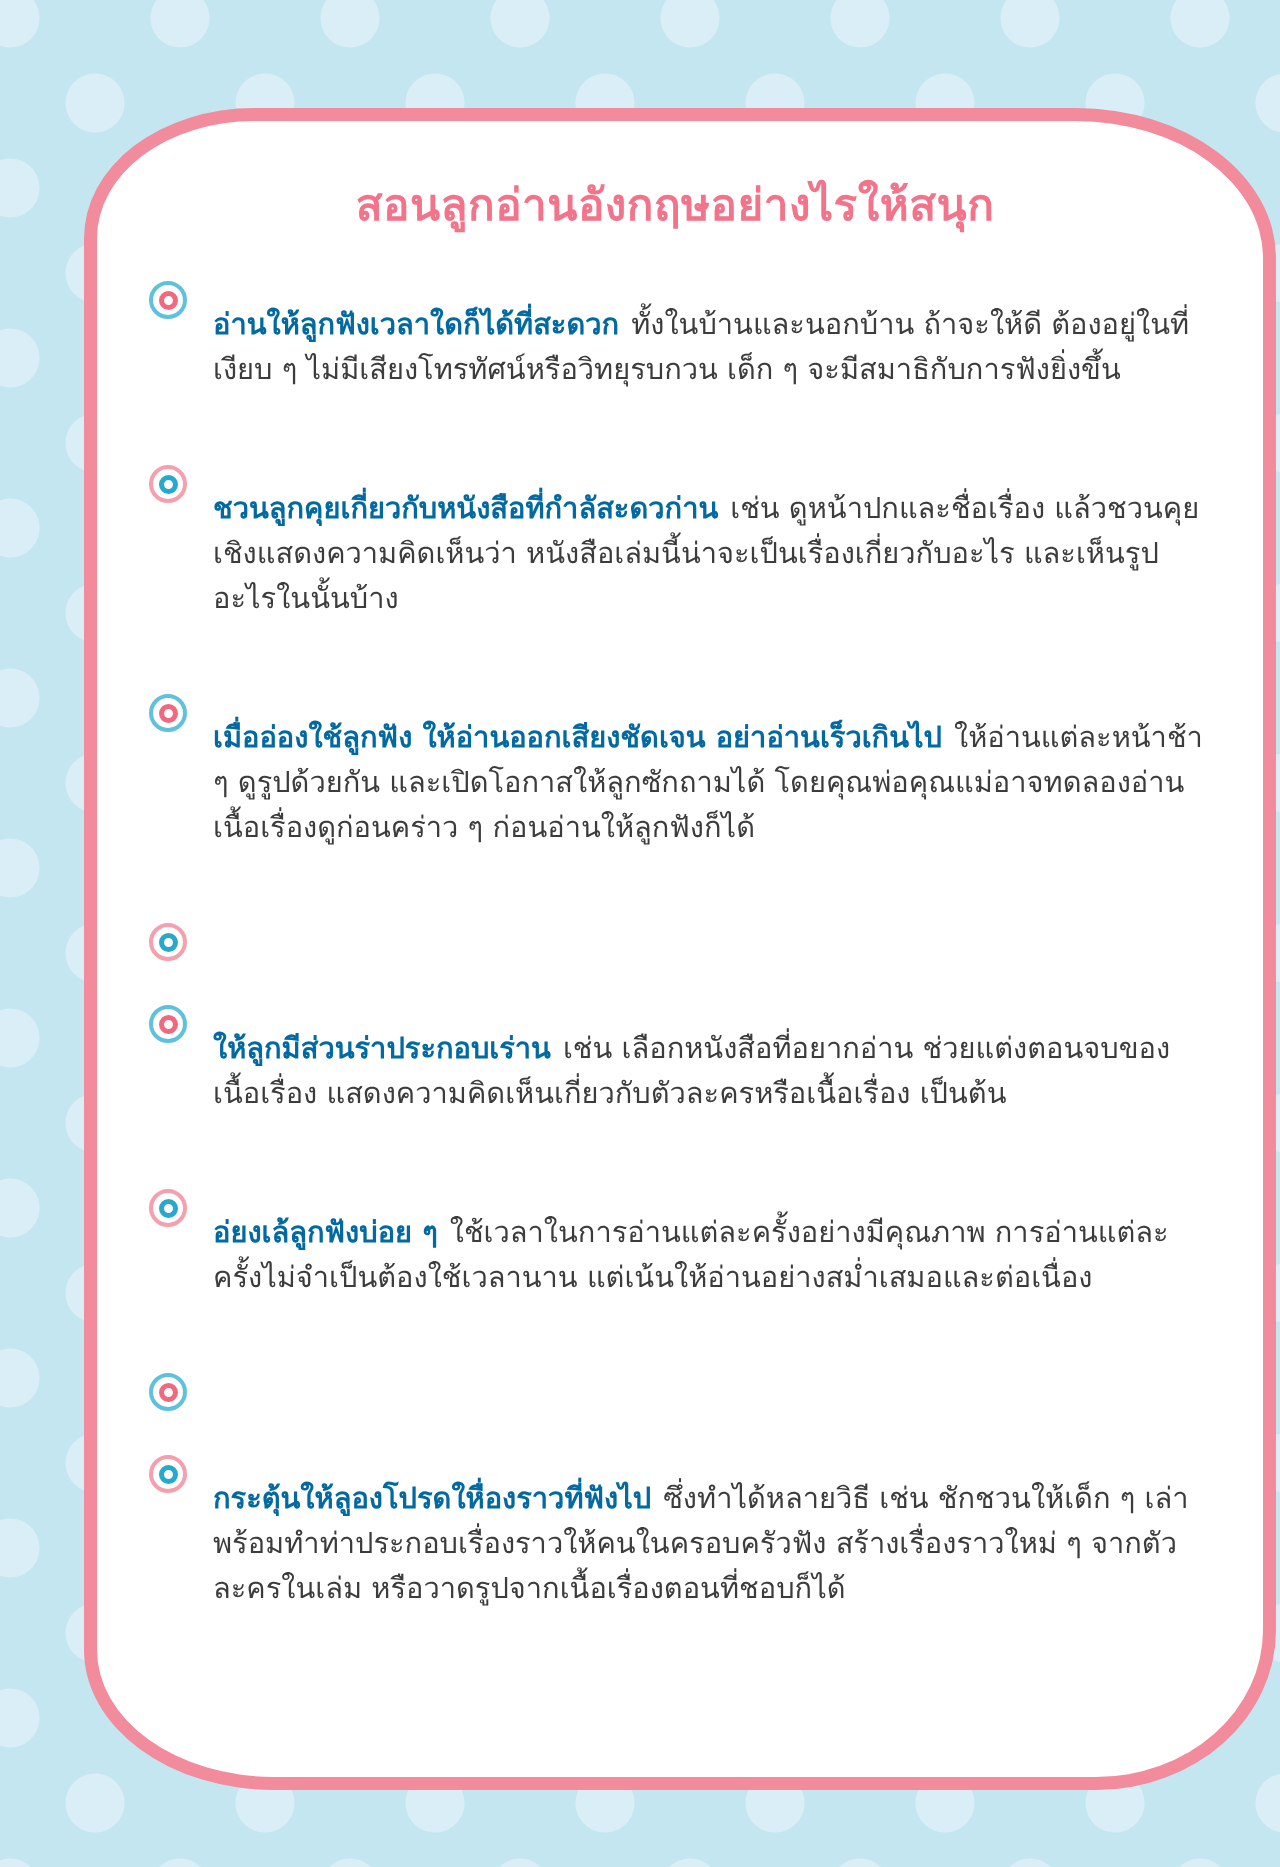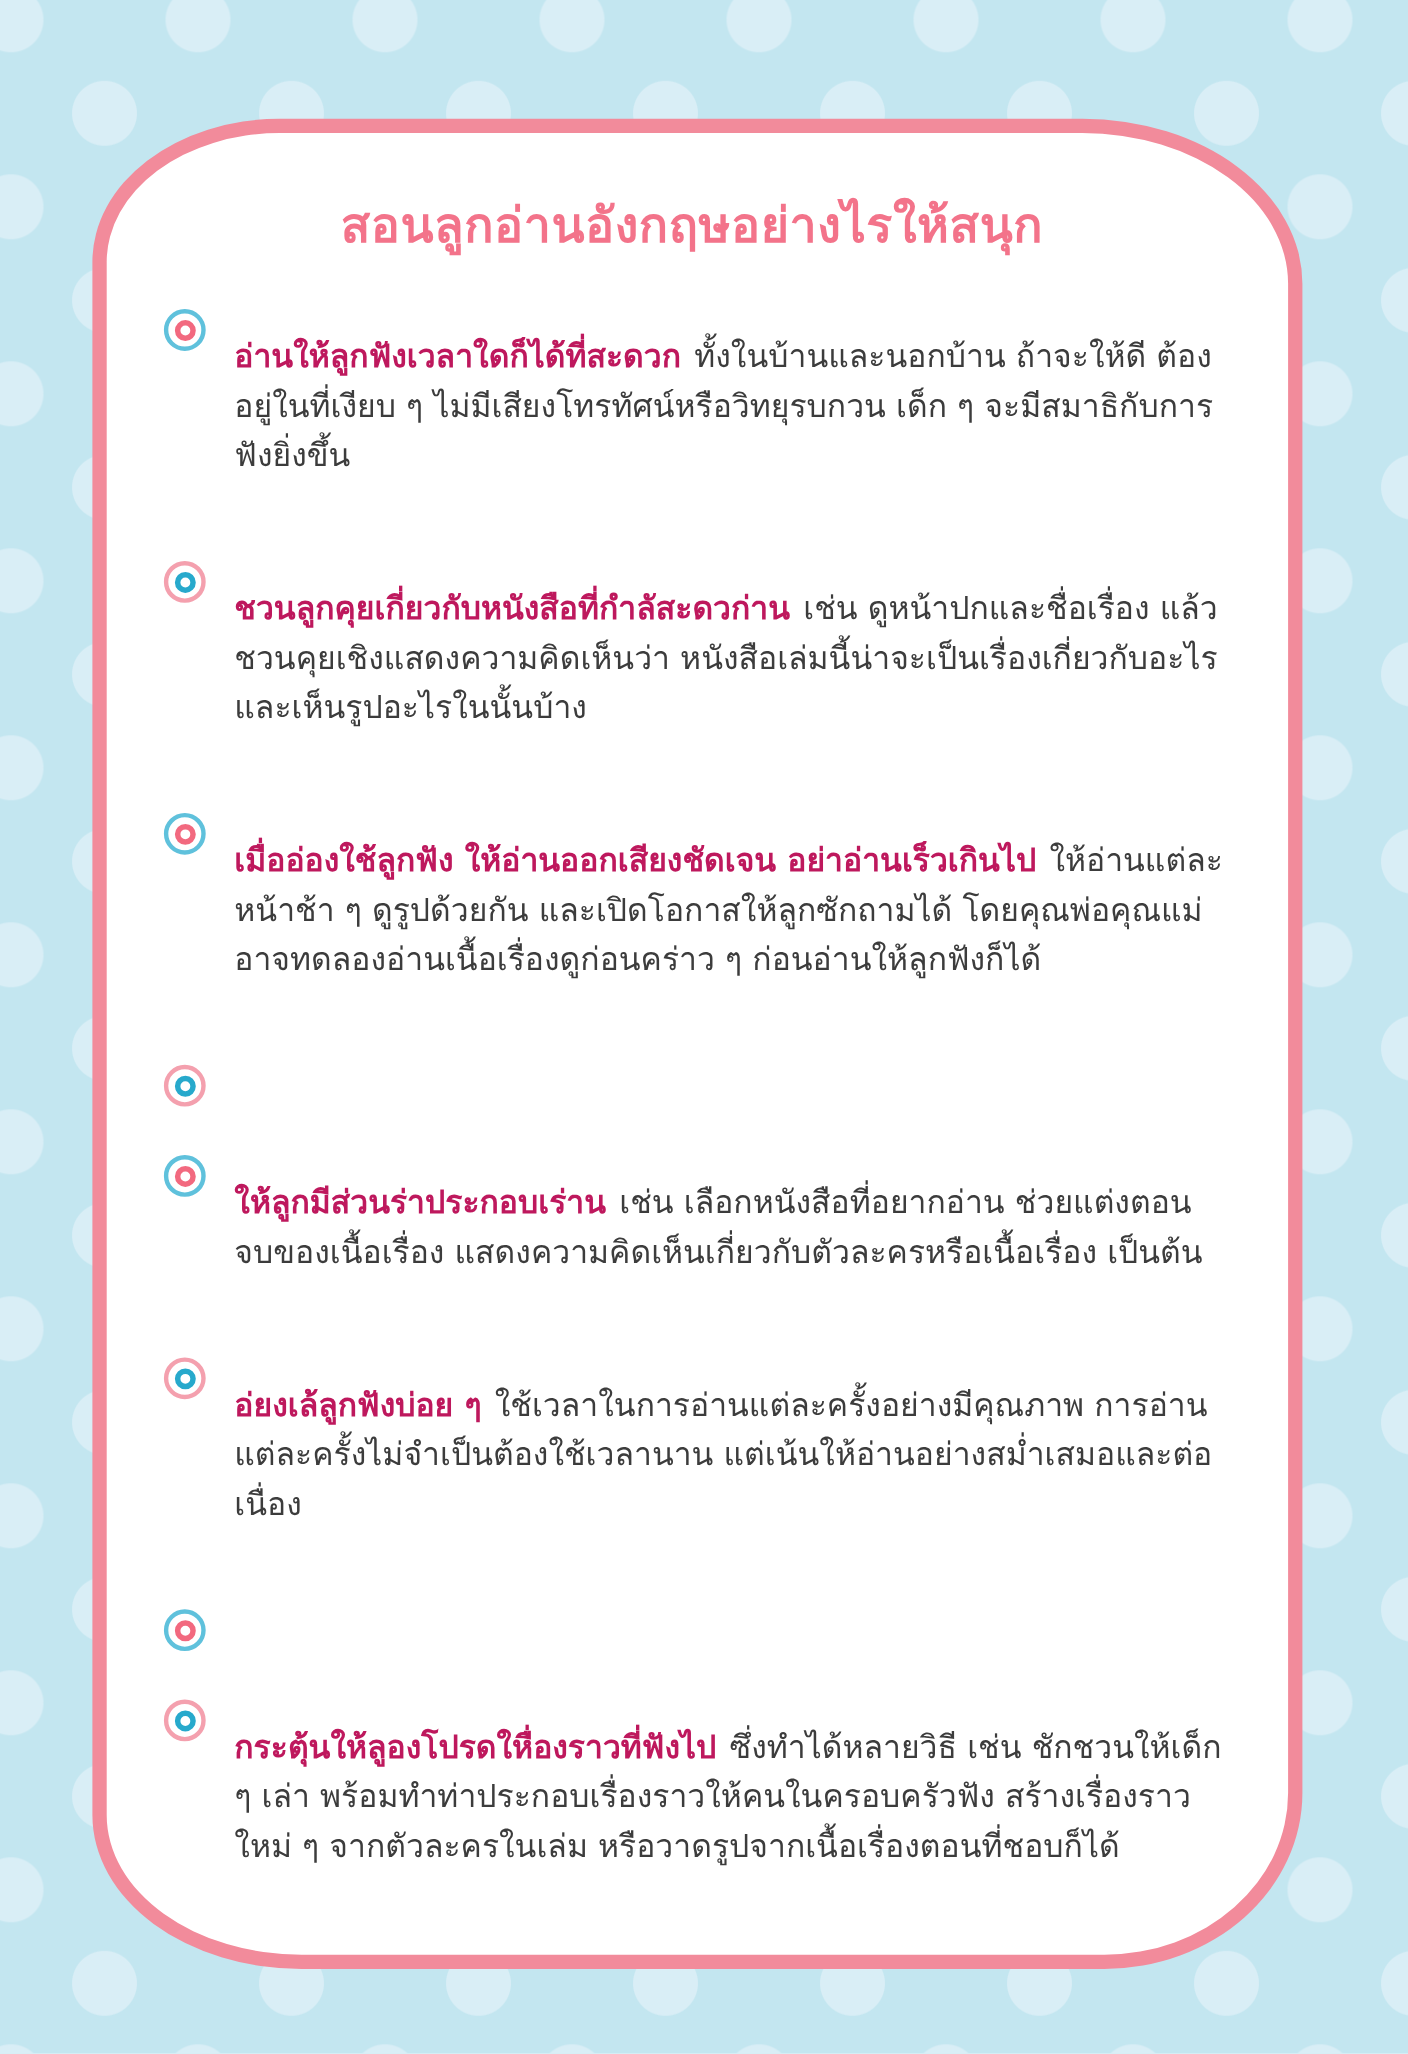--- a/index.html
+++ b/index.html
@@ -16,21 +16,21 @@
     background-image:
       radial-gradient(circle, #d9eef6 29px, rgba(0,0,0,0) 30px),
       radial-gradient(circle, #d9eef6 29px, rgba(0,0,0,0) 30px);
     background-size: 170px 170px;
     background-position: 10px 18px, 95px 103px;
   }
   .card {
     position: absolute;
     left: 84px;
     top: 108px;
-    width: 1100px;
+    width: 1192px;
     height: 1682px;
     background: #ffffff;
     border: 13px solid #f0germ;
     border: 13px solid #f28b9b;
     border-radius: 170px 200px 180px 190px / 130px 150px 160px 140px;
     box-sizing: border-box;
     padding: 40px 58px 40px 48px;
   }
   .title {
     text-align: center;
@@ -71,21 +71,21 @@
   .ring-blue-pink .inner-ring { border: 5px solid #f2697f; }
   .ring-pink-blue { border: 4px solid #f4a0ae; }
   .ring-pink-blue .inner-ring { border: 5px solid #27a9cc; }
   .tip-text {
     font-size: 29px;
     line-height: 45px;
     color: #3c3c3c;
     word-break: break-word;
   }
   .tip-heading {
-    color: #be185d;
+    color: #0369a1;
     font-weight: bold;
     margin-right: 12px;
   }
 </style>
 </head>
 <body>
 
 <div class="card">
   <h1 class="title">สอนลูกอ่านอังกฤษอย่างไรให้สนุก</h1>
 

